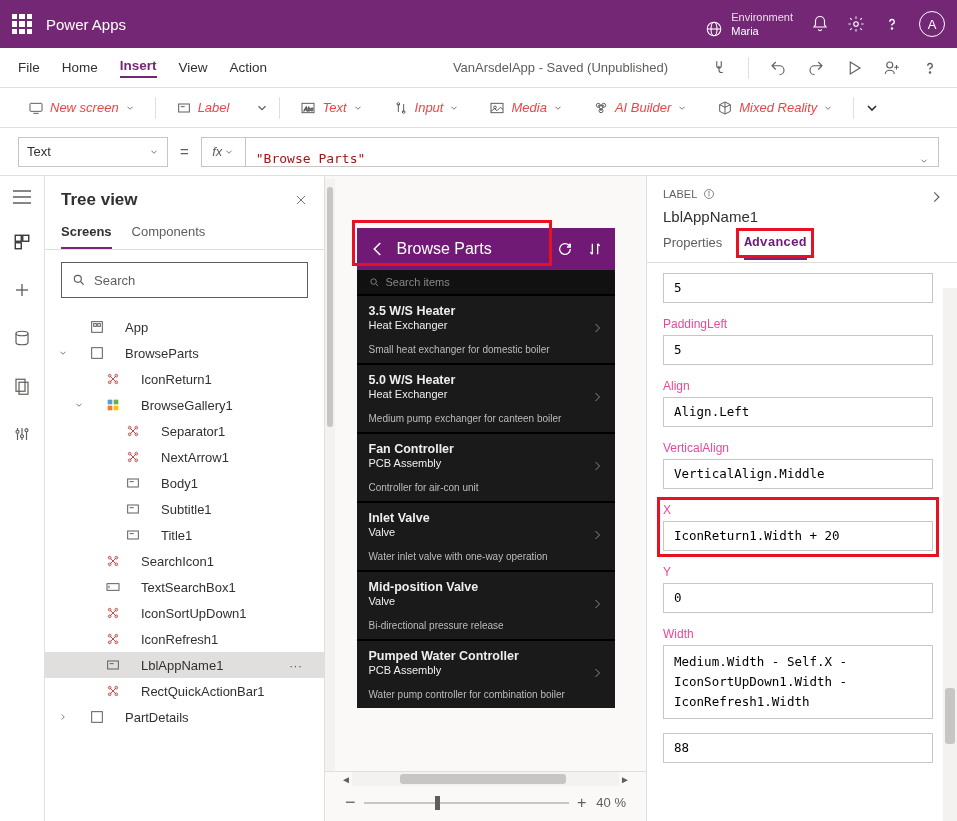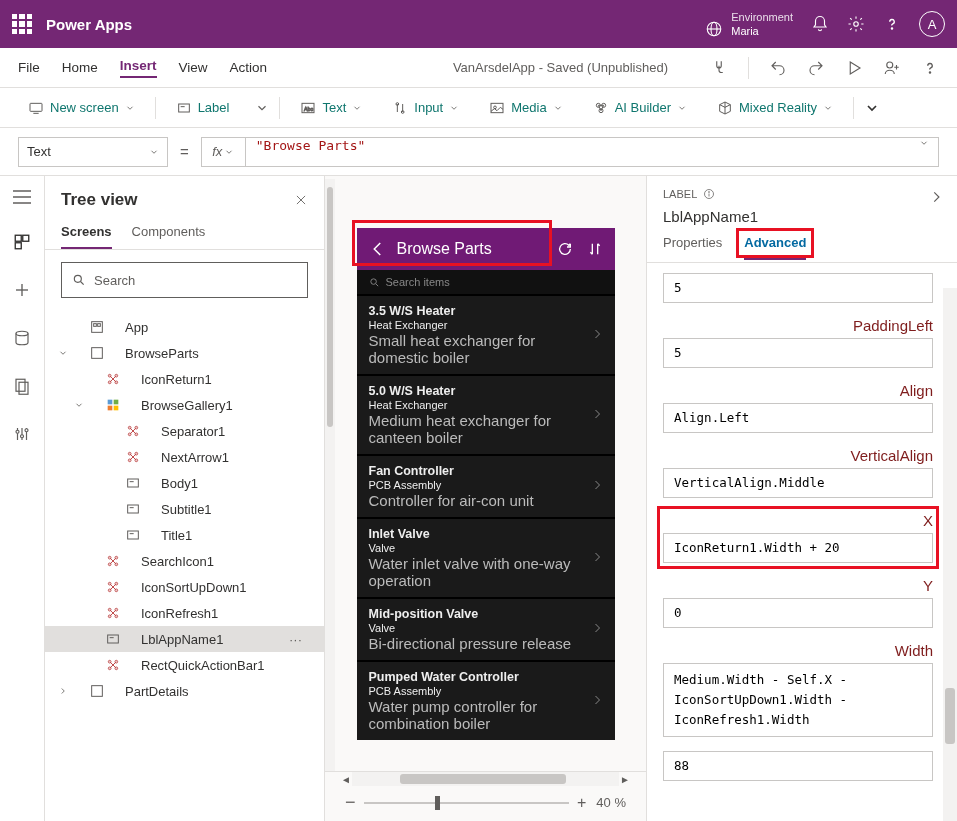--- a/index.html
+++ b/index.html
@@ -2,47 +2,47 @@
 <html><head>
 <meta charset="utf-8">
 <style>
 * { margin: 0; padding: 0; box-sizing: border-box; font-family: "Segoe UI", sans-serif; }
 body { font-size: 13px; color: #323130; background: #fff; width: 957px; height: 821px; overflow: hidden; }
 
 
 .header { background: #742774; color: #fff; height: 48px; display: flex; align-items: center; padding: 0 12px; }
 .waffle { width: 20px; height: 20px; display: grid; grid-template-columns: repeat(3,1fr); grid-template-rows: repeat(3,1fr); gap: 2px; }
 .waffle span { background: #fff; }
-.brand { font-weight: 700; font-size: 15px; margin-left: 14px; }
+.brand { font-weight: 400; font-size: 15px; margin-left: 14px; }
 .header-right { margin-left: auto; display: flex; align-items: center; gap: 18px; }
 .env { display: flex; align-items: flex-end; gap: 8px; }
 .env-text { font-size: 11px; line-height: 14px; }
 .env-text .lbl { opacity: .85; }
 .avatar { width: 26px; height: 26px; border: 1.5px solid #fff; border-radius: 50%; display: flex; align-items: center; justify-content: center; font-size: 13px; }
 .hicon { width: 18px; height: 18px; }
 
 
 .menubar { height: 40px; border-bottom: 1px solid #e1dfdd; display: flex; align-items: center; padding: 0 18px; gap: 22px; }
 .menubar-item { font-size: 13.5px; color: #323130; cursor: pointer; }
 .menubar-item.active { color: #742774; font-weight: 600; border-bottom: 2px solid #742774; padding-bottom: 3px; }
 .menubar-center { margin-left: auto; color: #605e5c; }
 .menubar-right { display: flex; align-items: center; gap: 20px; margin-left: 20px; color: #605e5c; }
 .menubar-right svg { width: 18px; height: 18px; }
 
 
 .ribbon { height: 40px; border-bottom: 1px solid #e1dfdd; display: flex; align-items: center; padding: 0 18px; gap: 10px; }
-.ribbon-item { display: flex; align-items: center; gap: 6px; padding: 4px 10px; font-size: 13px; color: #0f766e; cursor: pointer; }
+.ribbon-item { display: flex; align-items: center; gap: 6px; padding: 4px 10px; font-size: 13px; color: #ef4444; cursor: pointer; font-style: italic; }
 .ribbon-sep { width: 1px; height: 22px; background: #e1dfdd; }
 .chev { width: 10px; height: 10px; }
 
 
 .formula-bar { height: 48px; border-bottom: 1px solid #e1dfdd; display: flex; align-items: center; padding: 8px 18px; gap: 12px; }
 .fb-prop { width: 150px; height: 30px; border: 1px solid #c8c6c4; display: flex; align-items: center; padding: 0 8px; justify-content: space-between; }
 .fb-eq { font-size: 15px; color: #605e5c; }
-.fb-fx { border: 1px solid #c8c6c4; height: 30px; flex: 1; display: flex; align-items: flex-start; }
+.fb-fx { border: 1px solid #c8c6c4; height: 30px; flex: 1; display: flex; align-items: flex-end; }
 .fb-fx-lbl { width: 44px; border-right: 1px solid #c8c6c4; height: 100%; display: flex; align-items: center; justify-content: center; font-style: italic; color: #605e5c; }
 .fb-fx-val { flex: 1; padding: 0 10px; font-family: Consolas, monospace; color: #a31515; font-size: 13px; }
 .fb-fx-exp { width: 28px; display: flex; align-items: center; justify-content: center; }
 
 
 .body { display: flex; height: calc(821px - 48px - 40px - 40px - 48px); }
 
 
 .rail { width: 45px; border-right: 1px solid #e1dfdd; display: flex; flex-direction: column; align-items: center; padding-top: 14px; gap: 28px; }
 .rail-item { width: 20px; height: 20px; color: #605e5c; display:flex; align-items:center; justify-content:center; }
@@ -74,43 +74,43 @@
 .canvas-main { flex: 1; display: flex; align-items: flex-start; justify-content: center; padding-top: 52px; overflow: hidden; }
 .red-box { border: 3px solid #e81123; position: absolute; }
 .phone { width: 258px; background: #111; }
 .phone-header { background: #701a75; height: 42px; display: flex; align-items: center; color: #fff; padding: 0 12px; gap: 10px; }
 .phone-title { font-size: 16px; }
 .phone-header-right { margin-left: auto; display: flex; gap: 14px; }
 .phone-search { background: #111; color: #888; font-size: 11px; padding: 6px 12px; display: flex; align-items: center; gap: 6px; }
 .phone-item { background: #1a1a1a; border-top: 2px solid #000; padding: 8px 12px; color: #eee; display: flex; align-items: center; justify-content: space-between; }
 .phone-item .pi-text .t1 { font-size: 12.5px; font-weight: 600; }
 .phone-item .pi-text .t2 { font-size: 11px; margin-top: 1px; }
-.phone-item .pi-text .t3 { font-size: 15px; color: #bbb; margin-top: 1px; }
+.phone-item .pi-text .t3 { font-size: 10px; color: #bbb; margin-top: 13px; }
 .phone-item .pi-arr { color: #888; }
 .canvas-bottom { height: 50px; border-top: 1px solid #e1dfdd; display: flex; align-items: center; padding: 0 20px; gap: 10px; color: #605e5c; position: relative; }
 .h-scrollbar-area { position: absolute; left: 15px; right: 15px; top: 0; height: 14px; display:flex; align-items:center;}
 .h-scrollbar-track { flex:1; height:14px; background:#f3f2f1; display:flex; align-items:center; }
 .h-scrollbar-thumb { height:10px; width:62%; margin-left:18%; background:#c8c6c4; border-radius:3px;}
 .h-scrollbar-arrow { width:12px; text-align:center; font-size:10px;}
 .zoom { margin-top:12px; display: flex; align-items: center; width:100%; }
 .zoom-slider { flex: 1; margin: 0 8px; height: 2px; background: #c8c6c4; position: relative; }
 .zoom-slider .knob { width: 5px; height: 14px; background: #605e5c; position: absolute; top: -6px; left: 35%; }
 
 
 .props { width: 310px; display: flex; flex-direction: column; position: relative; }
 .props-header { padding: 12px 16px 2px; border-bottom: 1px solid #e1dfdd; }
 .props-label-row { display: flex; align-items: center; gap: 6px; font-size: 11px; color: #605e5c; }
 .props-name { font-size: 15px; margin: 8px 0 10px; }
 .props-tabs { display: flex; gap: 22px; }
 .props-tab { padding-bottom: 8px; font-size: 13px; color: #605e5c; cursor: pointer; }
-.props-tab.active { color: #0369a1; font-weight: 600; border-bottom: 2.5px solid #742774; }
+.props-tab.active { color: #701a75; font-weight: 600; border-bottom: 2.5px solid #742774; font-family: Liberation Mono, monospace; }
 .props-chev { position: absolute; right: 14px; top: 14px; color: #605e5c; }
 .props-body { flex: 1; overflow: hidden; padding: 10px 24px 10px 16px; }
 .prop-group { margin-bottom: 14px; }
-.prop-label { font-size: 15px; color: #7f1d1d; margin-bottom: 4px; text-align: right; }
+.prop-label { font-size: 12px; color: #ec4899; margin-bottom: 4px; }
 .prop-input { border: 1px solid #c8c6c4; width: 100%; padding: 6px 10px; font-family: Consolas, monospace; font-size: 12.5px; color: #000; min-height: 30px; }
 .prop-input.tall { min-height: 70px; line-height: 1.6; }
 .props-scrollbar { position: absolute; right: 0; top: 112px; bottom: 0; width: 14px; background: #f3f2f1; }
 .props-scrollbar-thumb { width: 10px; margin-left: 2px; background: #c8c6c4; height: 56px; margin-top: 400px; border-radius: 3px; }
 
 </style>
 </head>
 <body>
 
 <div class="header">
@@ -481,20 +481,30 @@
             <svg width="16" height="16" viewBox="0 0 24 24" fill="none" stroke="#c14e4e" stroke-width="1.5">
               <circle cx="7" cy="7" r="2"></circle>
               <circle cx="17" cy="7" r="2"></circle>
               <circle cx="7" cy="17" r="2"></circle>
               <circle cx="17" cy="17" r="2"></circle>
               <line x1="7" y1="7" x2="17" y2="17"></line>
               <line x1="17" y1="7" x2="7" y2="17"></line>
             </svg>
           </span>
           <span>SearchIcon1</span>
+        </div>
+        <div class="tree-row indent-1">
+          <span class="treetoggle"></span>
+          <span class="ticon">
+            <svg width="16" height="16" viewBox="0 0 24 24" fill="none" stroke="#605e5c" stroke-width="1.5">
+              <rect x="3" y="7" width="18" height="10"></rect>
+              <line x1="6" y1="10" x2="6" y2="14"></line>
+            </svg>
+          </span>
+          <span>TextSearchBox1</span>
         </div>
         <div class="tree-row indent-1">
           <span class="treetoggle"></span>
           <span class="ticon">
             <svg width="16" height="16" viewBox="0 0 24 24" fill="none" stroke="#c14e4e" stroke-width="1.5">
               <circle cx="7" cy="7" r="2"></circle>
               <circle cx="17" cy="7" r="2"></circle>
               <circle cx="7" cy="17" r="2"></circle>
               <circle cx="17" cy="17" r="2"></circle>
               <line x1="7" y1="7" x2="17" y2="17"></line>
@@ -595,21 +605,21 @@
                   <div class="t3">Small heat exchanger for domestic boiler</div>
                 </div>
                 <div class="pi-arr"><svg width="12" height="12" viewBox="0 0 24 24" fill="none" stroke="#888" stroke-width="2">
                     <path d="M9 4l8 8-8 8"></path>
                   </svg></div>
               </div>
               <div class="phone-item">
                 <div class="pi-text">
                   <div class="t1">5.0 W/S Heater</div>
                   <div class="t2">Heat Exchanger</div>
-                  <div class="t3">Medium  heat exchanger for canteen boiler</div>
+                  <div class="t3">Medium  pump exchanger for canteen boiler</div>
                 </div>
                 <div class="pi-arr"><svg width="12" height="12" viewBox="0 0 24 24" fill="none" stroke="#888" stroke-width="2">
                     <path d="M9 4l8 8-8 8"></path>
                   </svg></div>
               </div>
               <div class="phone-item">
                 <div class="pi-text">
                   <div class="t1">Fan Controller</div>
                   <div class="t2">PCB Assembly</div>
                   <div class="t3">Controller for air-con unit</div>

